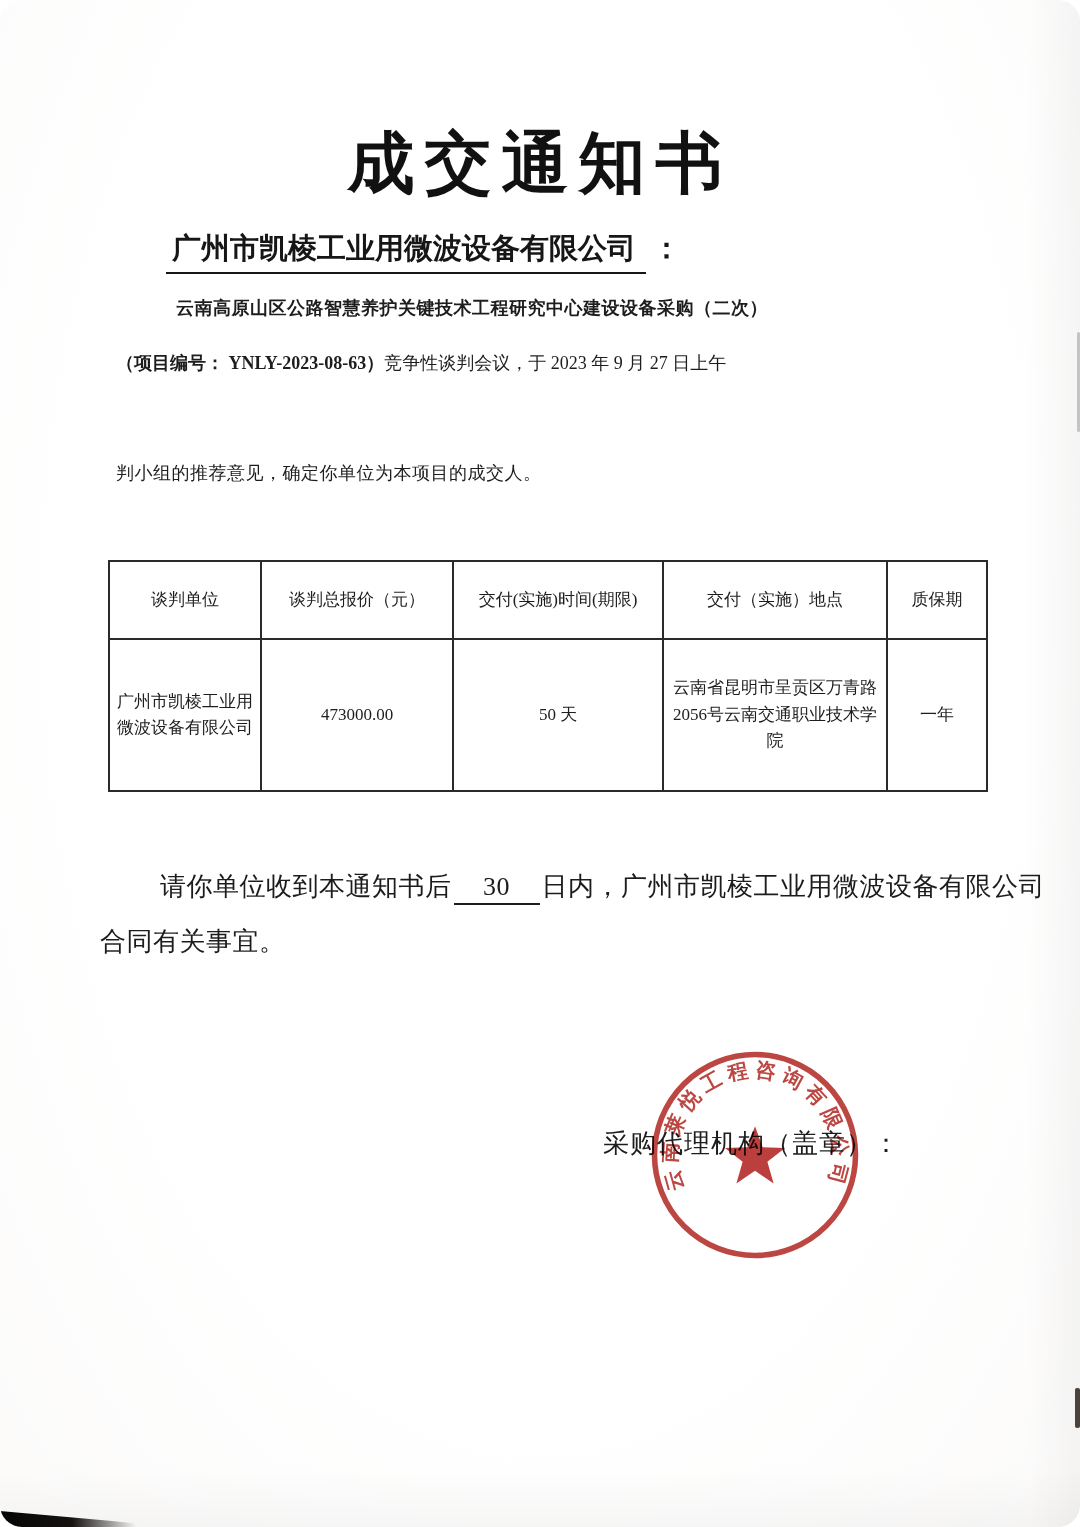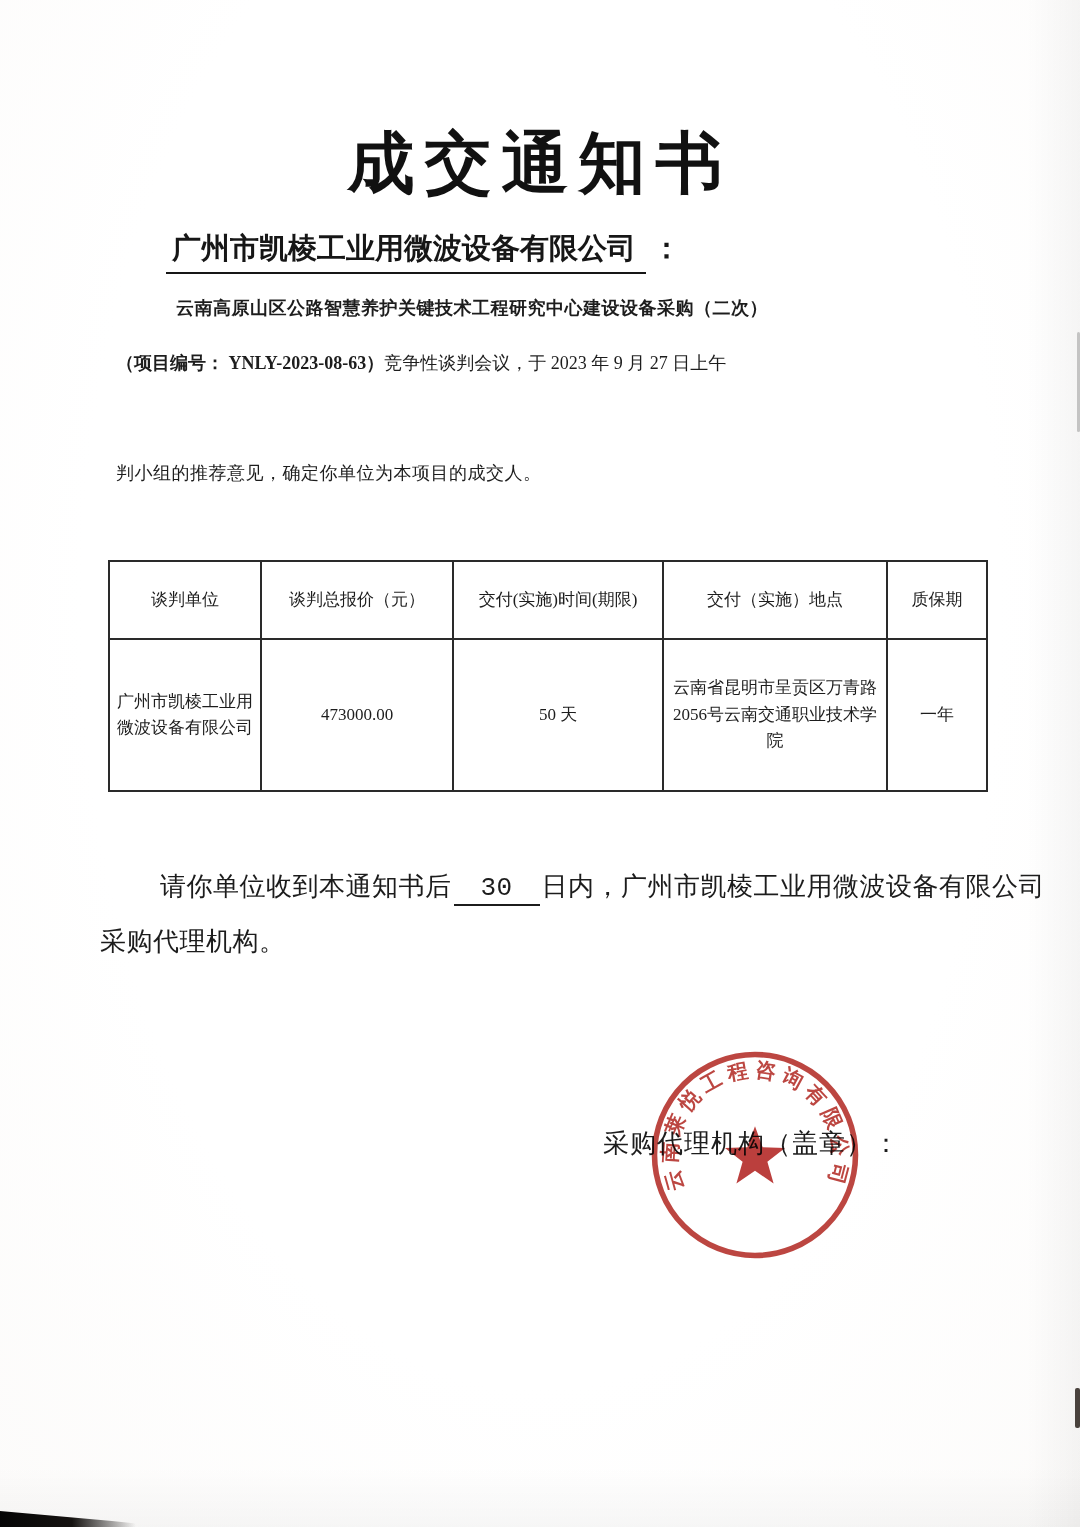--- a/index.html
+++ b/index.html
@@ -8,20 +8,21 @@
     font-family:"Liberation Serif","DejaVu Serif",serif;
     background:#ffffff;
   }
   .page{
     position:relative;width:1080px;height:1527px;overflow:hidden;
     color:#1c1c1c;
     background:
       linear-gradient(to right, rgba(0,0,0,0) 95%, rgba(0,0,0,0.035) 100%),
       linear-gradient(to bottom, rgba(0,0,0,0) 96%, rgba(0,0,0,0.03) 100%),
       radial-gradient(ellipse at 50% 40%, #ffffff 60%, #fcfbfa 100%);
+    border-radius: 22px;
   }
   .doc-title{
     position:absolute;top:118px;left:0;width:1080px;
     text-align:center;
     font-size:67px;font-weight:bold;letter-spacing:10px;
     color:#111;margin:0;
   }
   .addressee{
     position:absolute;top:229px;left:166px;
     font-size:29px;font-weight:bold;color:#161616;
@@ -63,21 +64,20 @@
   .notice-line{
     position:absolute;left:100px;width:900px;
     font-size:26px;letter-spacing:0.5px;white-space:nowrap;
   }
   .n1{top:869px;padding-left:60px;}
   .n2{top:924px;}
   .blank{
     display:inline-block;min-width:74px;text-align:center;
     border-bottom:2.5px solid #1c1c1c;padding:0 6px 1px 6px;
     margin:0 2px;
-    font-family:Liberation Mono, monospace;
   }
   .sig-line{
     position:absolute;left:603px;font-size:26px;color:#1d1d1d;
     letter-spacing:1px;white-space:nowrap;
   }
   .sig1{top:1126px;}
   .sig2{top:1179px;word-spacing:4px;}
   .stamp{
     position:absolute;left:648px;top:1048px;width:214px;height:214px;
     mix-blend-mode:multiply;opacity:0.9;
@@ -139,21 +139,21 @@
       <td class="d3">50 天</td>
       <td class="d4">云南省昆明市呈贡区万青路2056号云南交通职业技术学院</td>
       <td class="d5">一年</td>
     </tr>
   </tbody>
     </table>
 
   <div class="notice-line n1">
     <span>请你单位收到本通知书后</span><span class="blank"><span>30</span></span><span>日内，广州市凯棱工业用微波设备有限公司</span>
   </div>
-  <div class="notice-line n2">采购代理机构。</div>
+  <div class="notice-line n2">合同有关事宜。</div>
 
   <div class="sig-line sig1">采购代理机构（盖章）：</div>
 
   <svg class="stamp" viewBox="0 0 230 230" aria-hidden="true">
     <circle cx="115" cy="115" r="108" fill="none" stroke="#b5322c" stroke-width="6"></circle>
     <polygon points="115,84 123.2,106.7 147.3,107.5 128.3,122.3 135,145.5 115,132 95,145.5 101.7,122.3 82.7,107.5 106.8,106.7" fill="#b42a28"></polygon>
     <path id="stampArc" d="M 38.9 150.5 A 84 84 0 1 1 191.1 150.5" fill="none"></path>
     <text fill="#b5322c">
       <textPath href="#stampArc" startOffset="0">云南莱悦工程咨询有限公司</textPath>
     </text>

